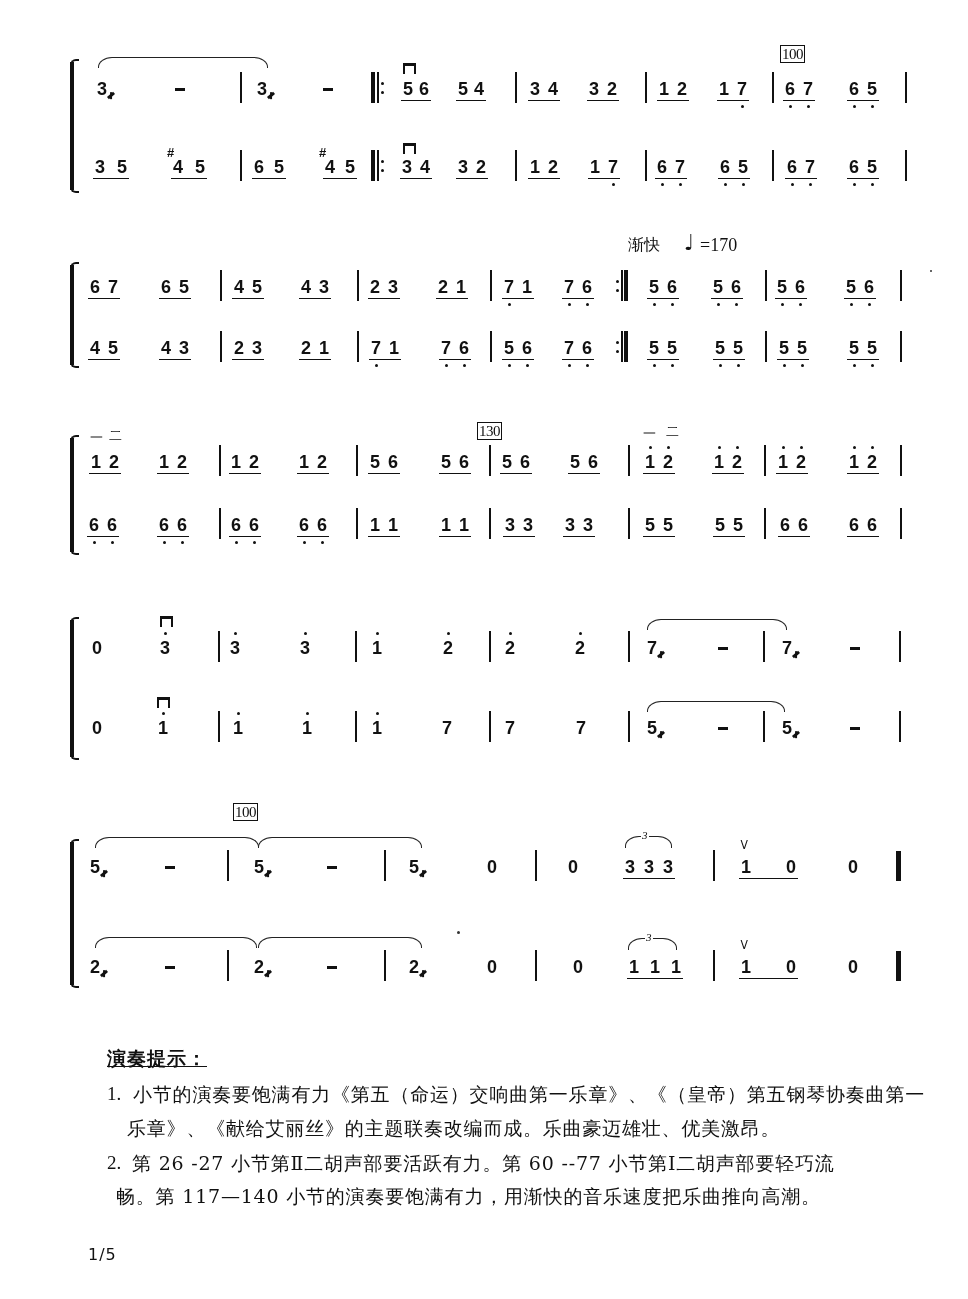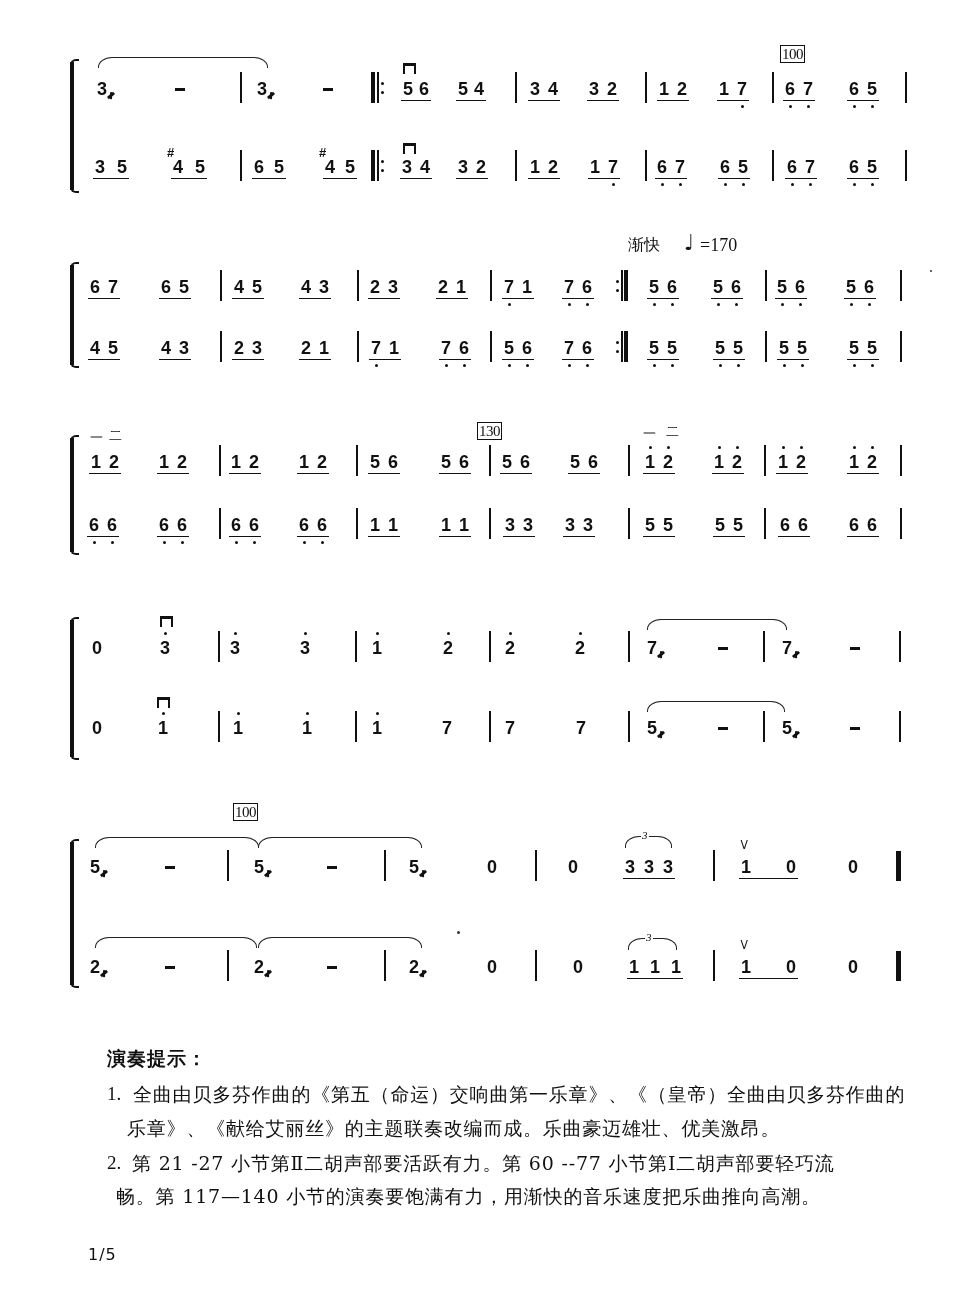--- a/index.html
+++ b/index.html
@@ -30,21 +30,21 @@
   .slur{position:absolute;height:10px;border:1.5px solid #222;border-bottom:none;border-radius:14px 14px 0 0 / 10px 10px 0 0;}
   .trip-label{position:absolute;font:italic 11px/12px "Liberation Serif",serif;background:#fff;padding:0 1px;}
   .rehearsal{position:absolute;border:1.2px solid #111;font:15px/15px "Liberation Serif",serif;padding:1px 1px 0;letter-spacing:-0.5px;}
   .downbow{position:absolute;width:9px;height:8px;border:2px solid #111;border-top-width:3px;border-bottom:none;}
   .upbow{position:absolute;font:12px/12px "DejaVu Sans",sans-serif;transform:scaleX(0.9);}
   .fing{position:absolute;font:13px/13px "DejaVu Sans",sans-serif;}
   .tempo-text{position:absolute;left:628px;top:236px;font:16px/18px "DejaVu Serif",serif;}
   .tempo-note{position:absolute;left:684px;top:231px;font:22px/24px "DejaVu Sans",sans-serif;}
   .tempo-bpm{position:absolute;left:700px;top:235px;font:18px/20px "Liberation Serif",serif;}
   .speck{position:absolute;background:#333;border-radius:50%;}
-  .notes-title{position:absolute;left:107px;top:1047px;font:bold 19px/22px "DejaVu Sans",sans-serif;letter-spacing:1px;}
+  .notes-title{position:absolute;left:107px;top:1047px;font:bold 19px/22px "DejaVu Sans",sans-serif;letter-spacing:1px;text-decoration:underline;}
   .note-num{position:absolute;left:107px;font:19px/22px "Liberation Serif",serif;}
   .note-line{position:absolute;font:19px/22px "DejaVu Serif",serif;white-space:nowrap;letter-spacing:0.8px;}
   .page-num{position:absolute;left:88px;top:1246px;font:16px/18px "DejaVu Sans",sans-serif;letter-spacing:1px;}
 </style>
 </head>
 <body>
 
 <div class="page">
 
   <div class="system">
@@ -738,21 +738,21 @@
       <i class="bar" style="left:535px"></i>
       <i class="bar" style="left:713px"></i>
       <i class="bar end" style="left:896px"></i>
     </div>
     <i class="speck" style="left:457px;top:931px;width:3px;height:3px"></i>
   </div>
 
   <div>
     <div class="notes-title">演奏提示：</div>
     <span class="note-num" style="top:1083px">1.</span>
-    <span class="note-line" style="left:133px;top:1083px">全曲由贝多芬作曲的《第五（命运）交响曲第一乐章》、《（皇帝）全曲由贝多芬作曲的</span>
+    <span class="note-line" style="left:133px;top:1083px">小节的演奏要饱满有力《第五（命运）交响曲第一乐章》、《（皇帝）第五钢琴协奏曲第一</span>
     <span class="note-line" style="left:127px;top:1117px">乐章》、《献给艾丽丝》的主题联奏改编而成。乐曲豪迈雄壮、优美激昂。</span>
     <span class="note-num" style="top:1152px">2.</span>
-    <span class="note-line" style="left:132px;top:1152px">第 21 -27 小节第Ⅱ二胡声部要活跃有力。第 60 --77 小节第Ⅰ二胡声部要轻巧流</span>
+    <span class="note-line" style="left:132px;top:1152px">第 26 -27 小节第Ⅱ二胡声部要活跃有力。第 60 --77 小节第Ⅰ二胡声部要轻巧流</span>
     <span class="note-line" style="left:116px;top:1185px">畅。第 117—140 小节的演奏要饱满有力，用渐快的音乐速度把乐曲推向高潮。</span>
   </div>
 
   <div class="page-num">1/5</div>
 </div>
 
 </body></html>

